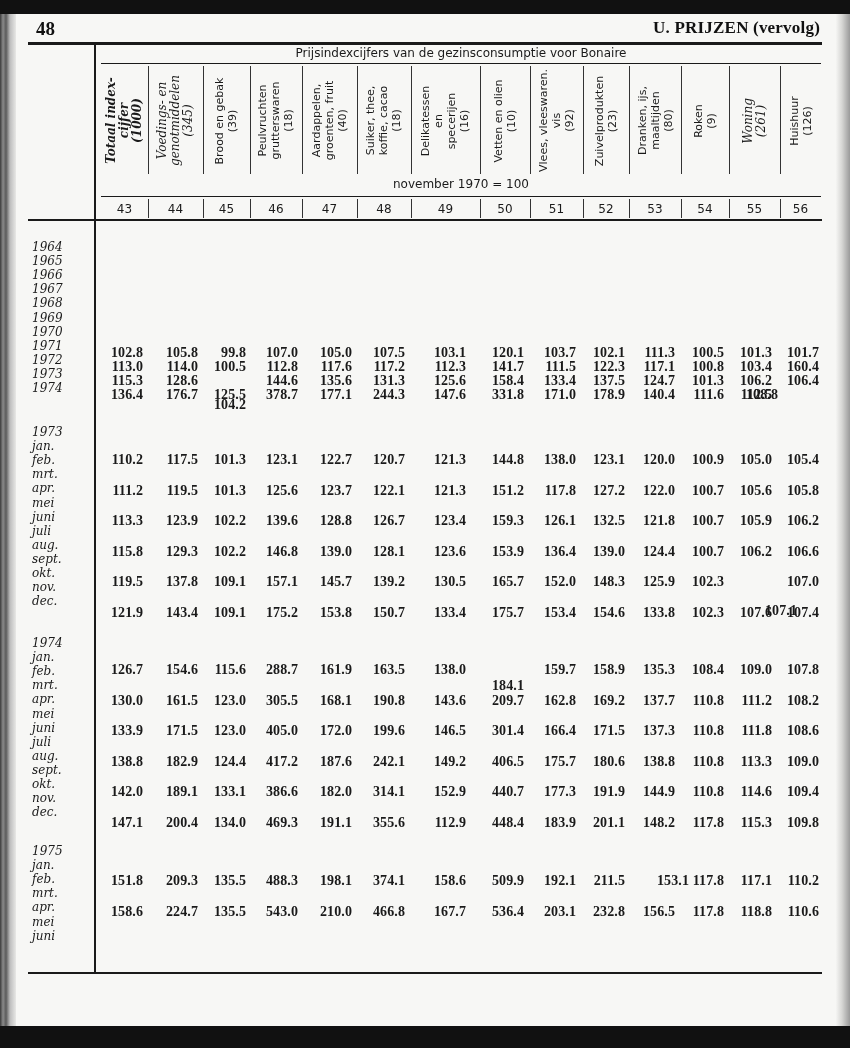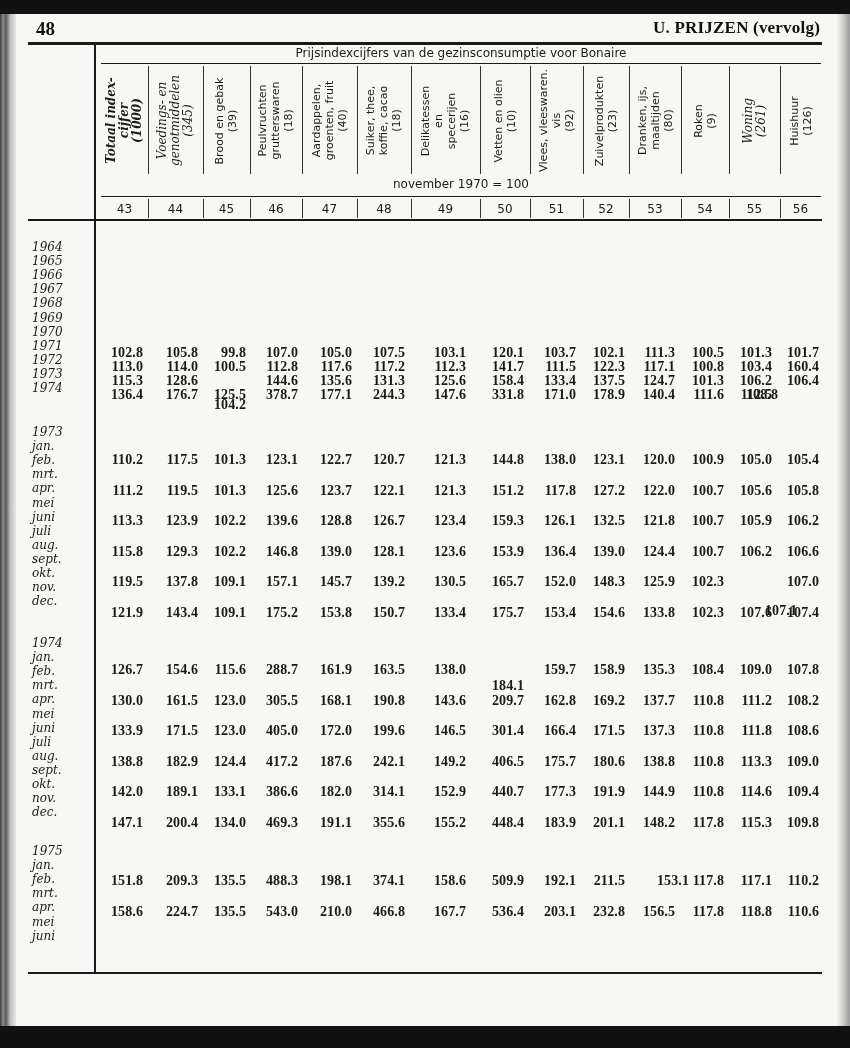--- a/index.html
+++ b/index.html
@@ -452,21 +452,21 @@
     <div class="val" style="left: 625px; width: 50px; top: 784.4px;">144.9</div>
     <div class="val" style="left: 674px; width: 50px; top: 784.4px;">110.8</div>
     <div class="val" style="left: 722px; width: 50px; top: 784.4px;">114.6</div>
     <div class="val" style="left: 769px; width: 50px; top: 784.4px;">109.4</div>
     <div class="val" style="left: 93px; width: 50px; top: 815px;">147.1</div>
     <div class="val" style="left: 148px; width: 50px; top: 815px;">200.4</div>
     <div class="val" style="left: 196px; width: 50px; top: 815px;">134.0</div>
     <div class="val" style="left: 248px; width: 50px; top: 815px;">469.3</div>
     <div class="val" style="left: 302px; width: 50px; top: 815px;">191.1</div>
     <div class="val" style="left: 355px; width: 50px; top: 815px;">355.6</div>
-    <div class="val" style="left: 416px; width: 50px; top: 815px;">155.2</div>
+    <div class="val" style="left: 416px; width: 50px; top: 815px;">112.9</div>
     <div class="val" style="left: 474px; width: 50px; top: 815px;">448.4</div>
     <div class="val" style="left: 526px; width: 50px; top: 815px;">183.9</div>
     <div class="val" style="left: 575px; width: 50px; top: 815px;">201.1</div>
     <div class="val" style="left: 625px; width: 50px; top: 815px;">148.2</div>
     <div class="val" style="left: 674px; width: 50px; top: 815px;">117.8</div>
     <div class="val" style="left: 722px; width: 50px; top: 815px;">115.3</div>
     <div class="val" style="left: 769px; width: 50px; top: 815px;">109.8</div>
     <div class="val" style="left: 93px; width: 50px; top: 873px;">151.8</div>
     <div class="val" style="left: 148px; width: 50px; top: 873px;">209.3</div>
     <div class="val" style="left: 196px; width: 50px; top: 873px;">135.5</div>

